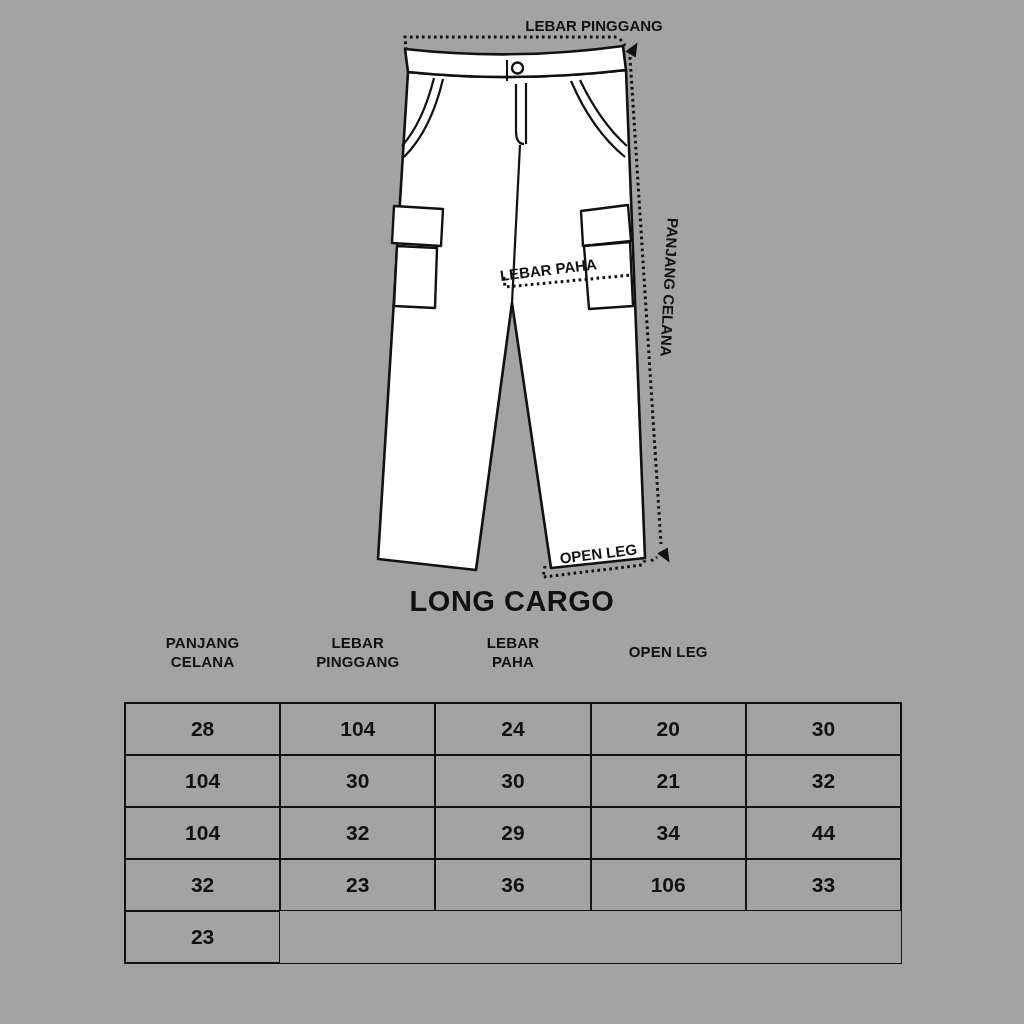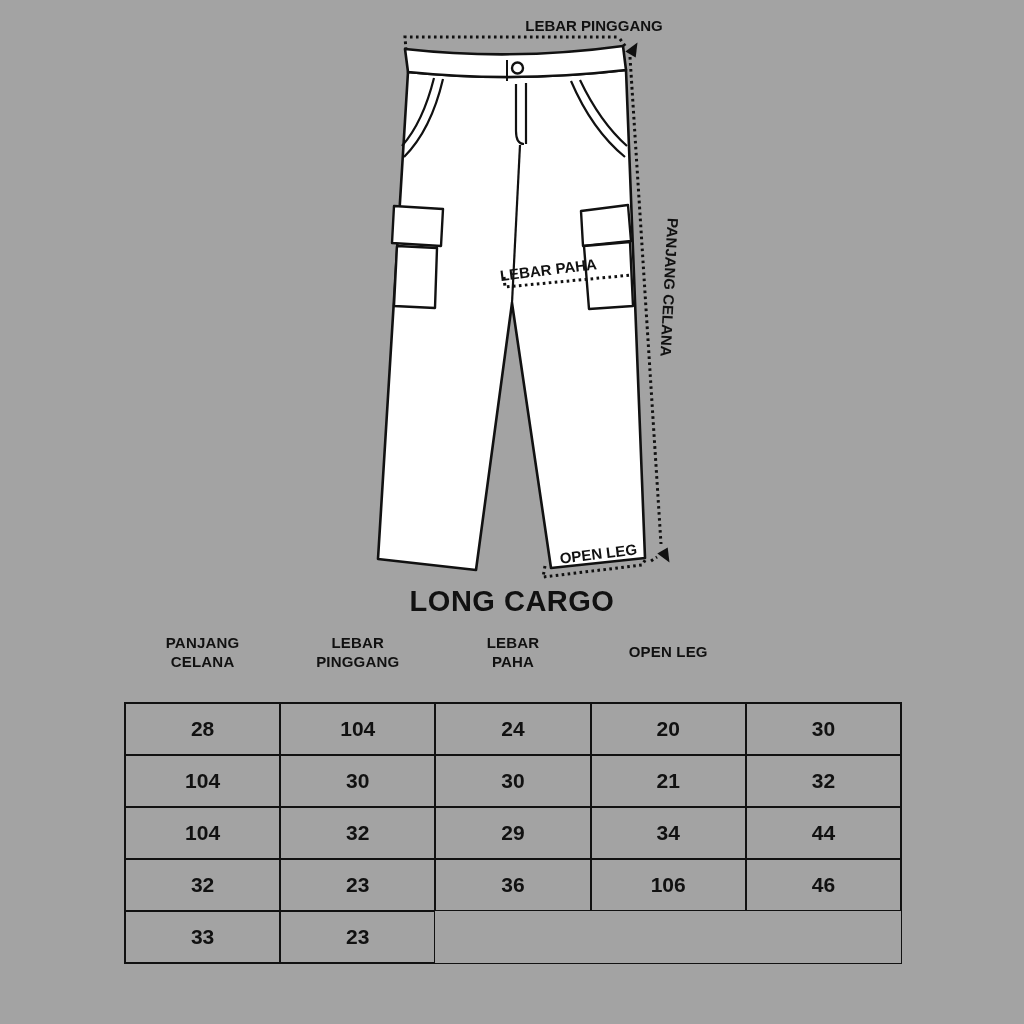--- a/index.html
+++ b/index.html
@@ -110,18 +110,17 @@
     <div class="cell">32</div>
     <div class="cell">29</div>
 
     <div class="cell">34</div>
     <div class="cell">44</div>
     <div class="cell">32</div>
     <div class="cell">23</div>
 
     <div class="cell">36</div>
     <div class="cell">106</div>
-    <div class="cell">46</div>
     <div class="cell">33</div>
     <div class="cell">23</div>
   </div>
 
 </div>
 
 </body></html>

